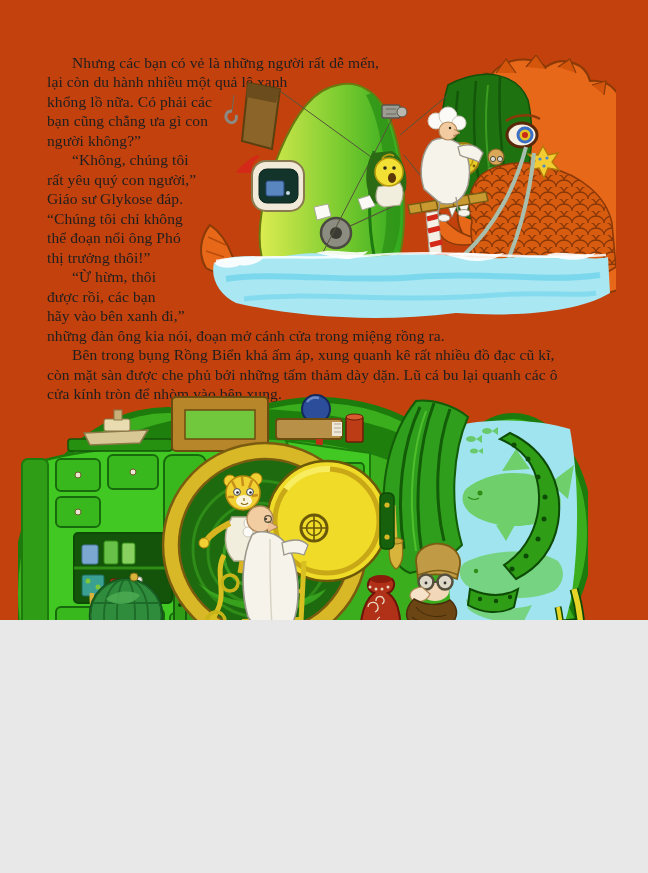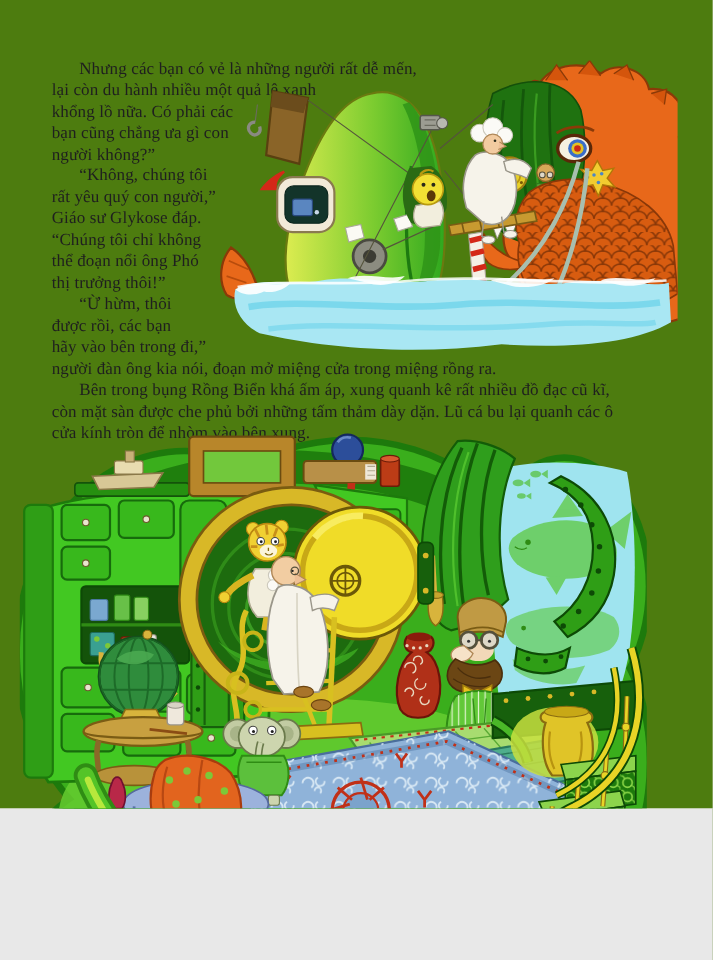--- a/index.html
+++ b/index.html
@@ -1,16 +1,16 @@
 <!DOCTYPE html>
 <html><head>
 <meta charset="utf-8">
 <style>
   html,body{margin:0;padding:0;background:#e8e8e8;}
-  .page{position:relative;width:648px;height:735px;background:#4d7c0f;overflow:hidden;
+  .page{position:relative;width:648px;height:620px;background:#c2410c;overflow:hidden;
         font-family:"Liberation Serif","DejaVu Serif",serif;}
   .story .ln{position:absolute;margin:0;font-size:15.5px;line-height:19px;color:#1f1f1f;
              white-space:pre;letter-spacing:.1px;}
   .illo-top{position:absolute;left:196px;top:55px;width:420px;height:285px;}
   .illo-bottom{position:absolute;left:18px;top:393px;width:570px;height:472px;}
 </style>
 </head>
 <body>
 
 <div class="page">
@@ -22,22 +22,22 @@
     <p class="ln" style="top:111px;left:47px">bạn cũng chẳng ưa gì con</p>
     <p class="ln" style="top:131px;left:47px">người không?”</p>
     <p class="ln" style="top:150px;left:72px">“Không, chúng tôi</p>
     <p class="ln" style="top:170px;left:47px">rất yêu quý con người,”</p>
     <p class="ln" style="top:189px;left:47px">Giáo sư Glykose đáp.</p>
     <p class="ln" style="top:209px;left:47px">“Chúng tôi chỉ không</p>
     <p class="ln" style="top:228px;left:47px">thể đoạn nổi ông Phó</p>
     <p class="ln" style="top:248px;left:47px">thị trưởng thôi!”</p>
     <p class="ln" style="top:267px;left:72px">“Ừ hừm, thôi</p>
     <p class="ln" style="top:287px;left:47px">được rồi, các bạn</p>
-    <p class="ln" style="top:306px;left:47px">hãy vào bên trong đi,”</p>
-    <p class="ln" style="top:326px;left:47px">người đàn ông kia nói, đoạn mở miệng cửa trong miệng rồng ra.</p>
+    <p class="ln" style="top:306px;left:47px">hãy vào bên xanh đi,”</p>
+    <p class="ln" style="top:326px;left:47px">những đàn ông kia nói, đoạn mở cánh cửa trong miệng rồng ra.</p>
     <p class="ln" style="top:345px;left:72px">Bên trong bụng Rồng Biển khá ấm áp, xung quanh kê rất nhiều đồ đạc cũ kĩ,</p>
     <p class="ln" style="top:365px;left:47px">còn mặt sàn được che phủ bởi những tấm thảm dày dặn. Lũ cá bu lại quanh các ô</p>
     <p class="ln" style="top:384px;left:47px">cửa kính tròn để nhòm vào bên xung.</p>
   </div>
 
   <svg class="illo-top" viewBox="0 0 420 285">
     <defs>
       <linearGradient id="pearG" x1="0" y1="0" x2="1" y2="0">
         <stop offset="0" stop-color="#dcec50"></stop>
           <stop offset=".55" stop-color="#7ccc30"></stop>

